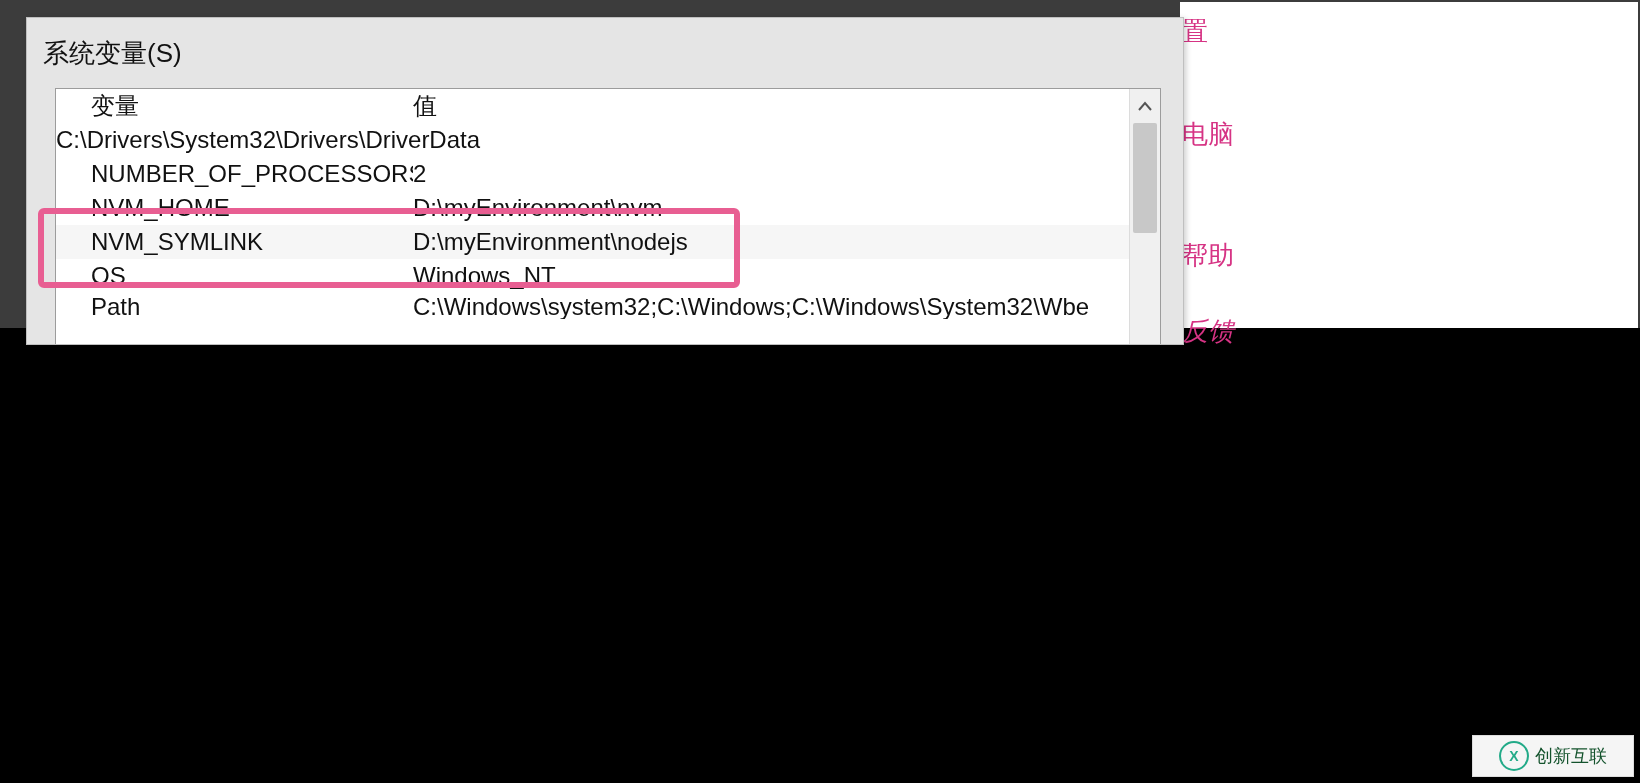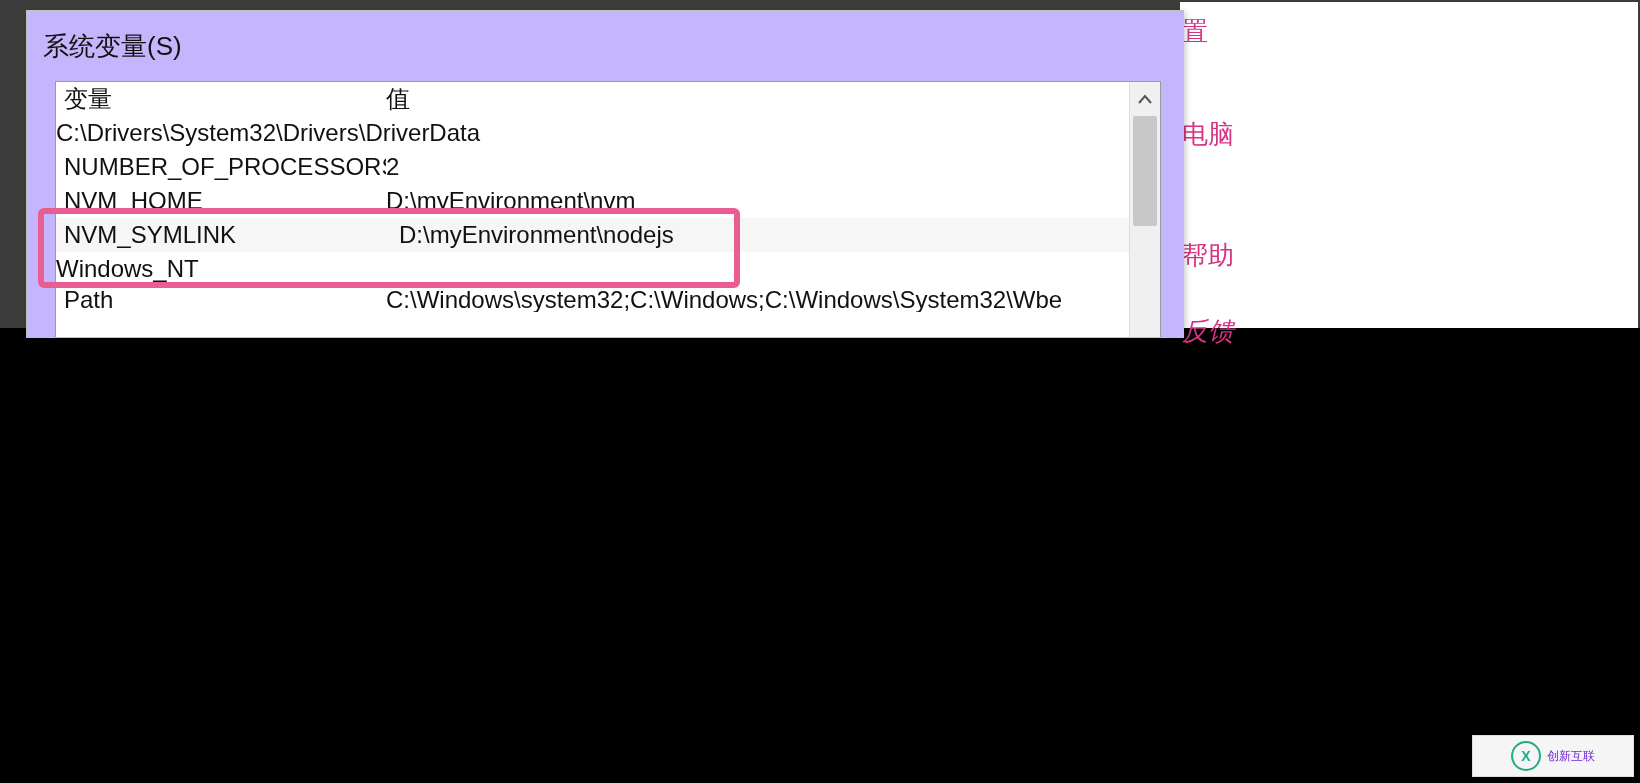--- a/index.html
+++ b/index.html
@@ -8,34 +8,34 @@
   .bg-panel{position:absolute;left:0;top:0;width:1640px;height:328px;background:#3c3c3c;}
   .bg-white{position:absolute;left:1180px;top:2px;width:458px;height:326px;background:#fff;}
   .bg-link{position:absolute;left:1182px;color:#d63384;font-size:26px;font-weight:400;}
   .bg-link.l1{top:14px;}
   .bg-link.l2{top:117px;}
   .bg-link.l3{top:238px;text-align:right;}
   .bg-link.l4{top:314px;font-style:italic;}
   
   .watermark{position:absolute;right:6px;bottom:6px;width:160px;height:40px;background:#f5f5f5;border:1px solid #ddd;display:flex;align-items:center;justify-content:center;gap:6px;}
   .wm-ico{width:26px;height:26px;border-radius:50%;border:2px solid #2a8;display:flex;align-items:center;justify-content:center;color:#2a8;font-weight:700;font-size:14px;}
-  .wm-txt{font-size:12px;color:#6d28d9;}
+  .wm-txt{font-size:18px;color:#14532d;}
   
-  .dialog{position:absolute;left:26px;top:10px;width:1156px;height:326px;background:#c4b5fd;border:1px solid #bfbfbf;box-shadow:2px 2px 6px rgba(0,0,0,.2);overflow:hidden;}
+  .dialog{position:absolute;left:26px;top:17px;width:1156px;height:326px;background:#e5e5e5;border:1px solid #bfbfbf;box-shadow:2px 2px 6px rgba(0,0,0,.2);overflow:hidden;}
   .section-label{position:absolute;left:16px;top:18px;font-size:26px;color:#111;}
   .listbox{position:absolute;left:28px;top:70px;right:22px;bottom:-60px;border:1px solid #9c9c9c;background:#fff;}
   .list-scroll{position:absolute;right:0;top:0;bottom:0;width:30px;background:#f0f0f0;border-left:1px solid #dcdcdc;}
   .scroll-up{position:absolute;top:0;left:0;right:0;height:34px;display:flex;align-items:center;justify-content:center;color:#555;font-size:16px;}
   .scroll-thumb{position:absolute;top:34px;left:3px;right:3px;height:110px;background:#c8c8c8;border-radius:2px;}
   .rows{position:absolute;left:0;top:0;right:30px;bottom:0;overflow:hidden;}
   .row{display:flex;height:34px;align-items:center;font-size:24px;color:#111;}
-  .row .c1{flex:0 0 322px;padding-left:8px;white-space:nowrap;overflow:hidden;}
+  .row .c1{flex:0 0 322px;padding-left:8px;white-space:nowrap;overflow:hidden;margin-left:27px;}
   .row .c2{flex:1;padding-left:0;white-space:nowrap;overflow:hidden;}
   .row.header{font-weight:400;}
-  .row.alt{background:#f6f6f6;gap:13px;}
+  .row.alt{background:#f6f6f6;}
   .row.partial{height:26px;align-items:flex-start;overflow:hidden;justify-content:space-between;}
   
   .hl{position:absolute;border:6px solid #e85e92;border-radius:6px;pointer-events:none;}
 </style>
 </head>
 <body>
 <div class="stage">
 
   <div class="bg-panel"></div>
   <div class="bg-white"></div>
@@ -62,20 +62,21 @@
         </div>
         <div class="row">
           <div class="c1">NVM_HOME</div>
           <div class="c2">D:\myEnvironment\nvm</div>
         </div>
         <div class="row alt">
           <div class="c1">NVM_SYMLINK</div>
           <div class="c2">D:\myEnvironment\nodejs</div>
         </div>
         <div class="row">
+          <div class="c1">OS</div>
           <div class="c2">Windows_NT</div>
         </div>
         <div class="row partial">
           <div class="c1">Path</div>
           <div class="c2">C:\Windows\system32;C:\Windows;C:\Windows\System32\Wbe</div>
         </div>
       </div>
       <div class="list-scroll">
         <div class="scroll-up">
           <svg width="14" height="10" viewBox="0 0 14 10">

